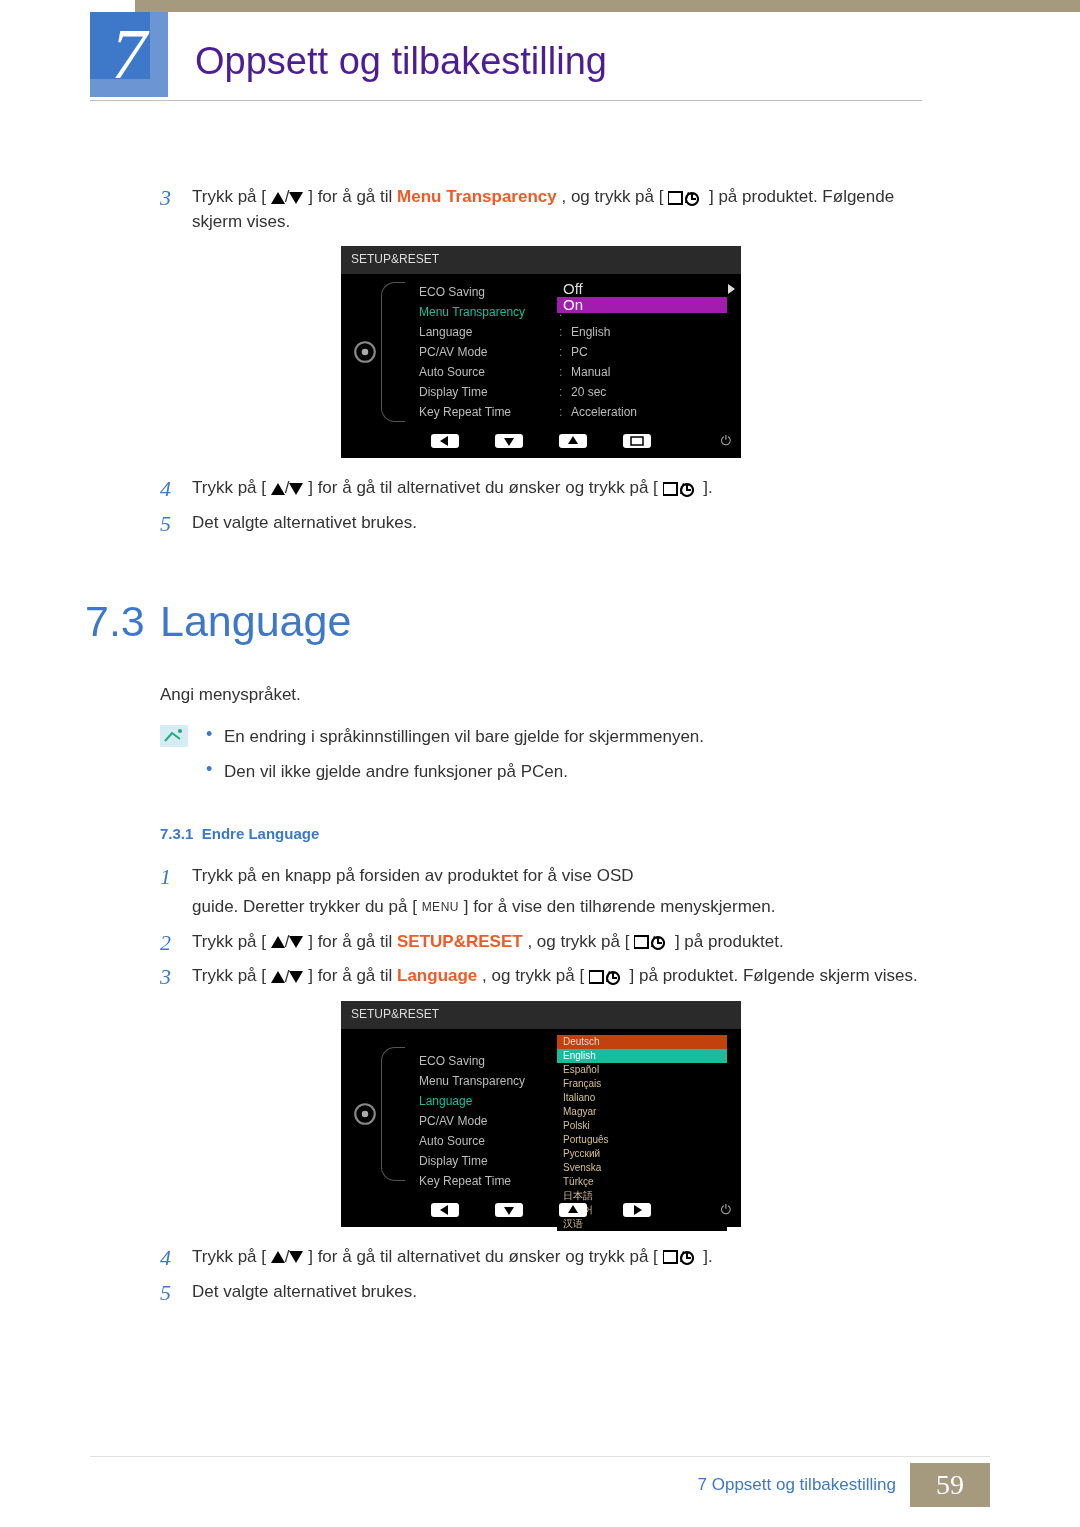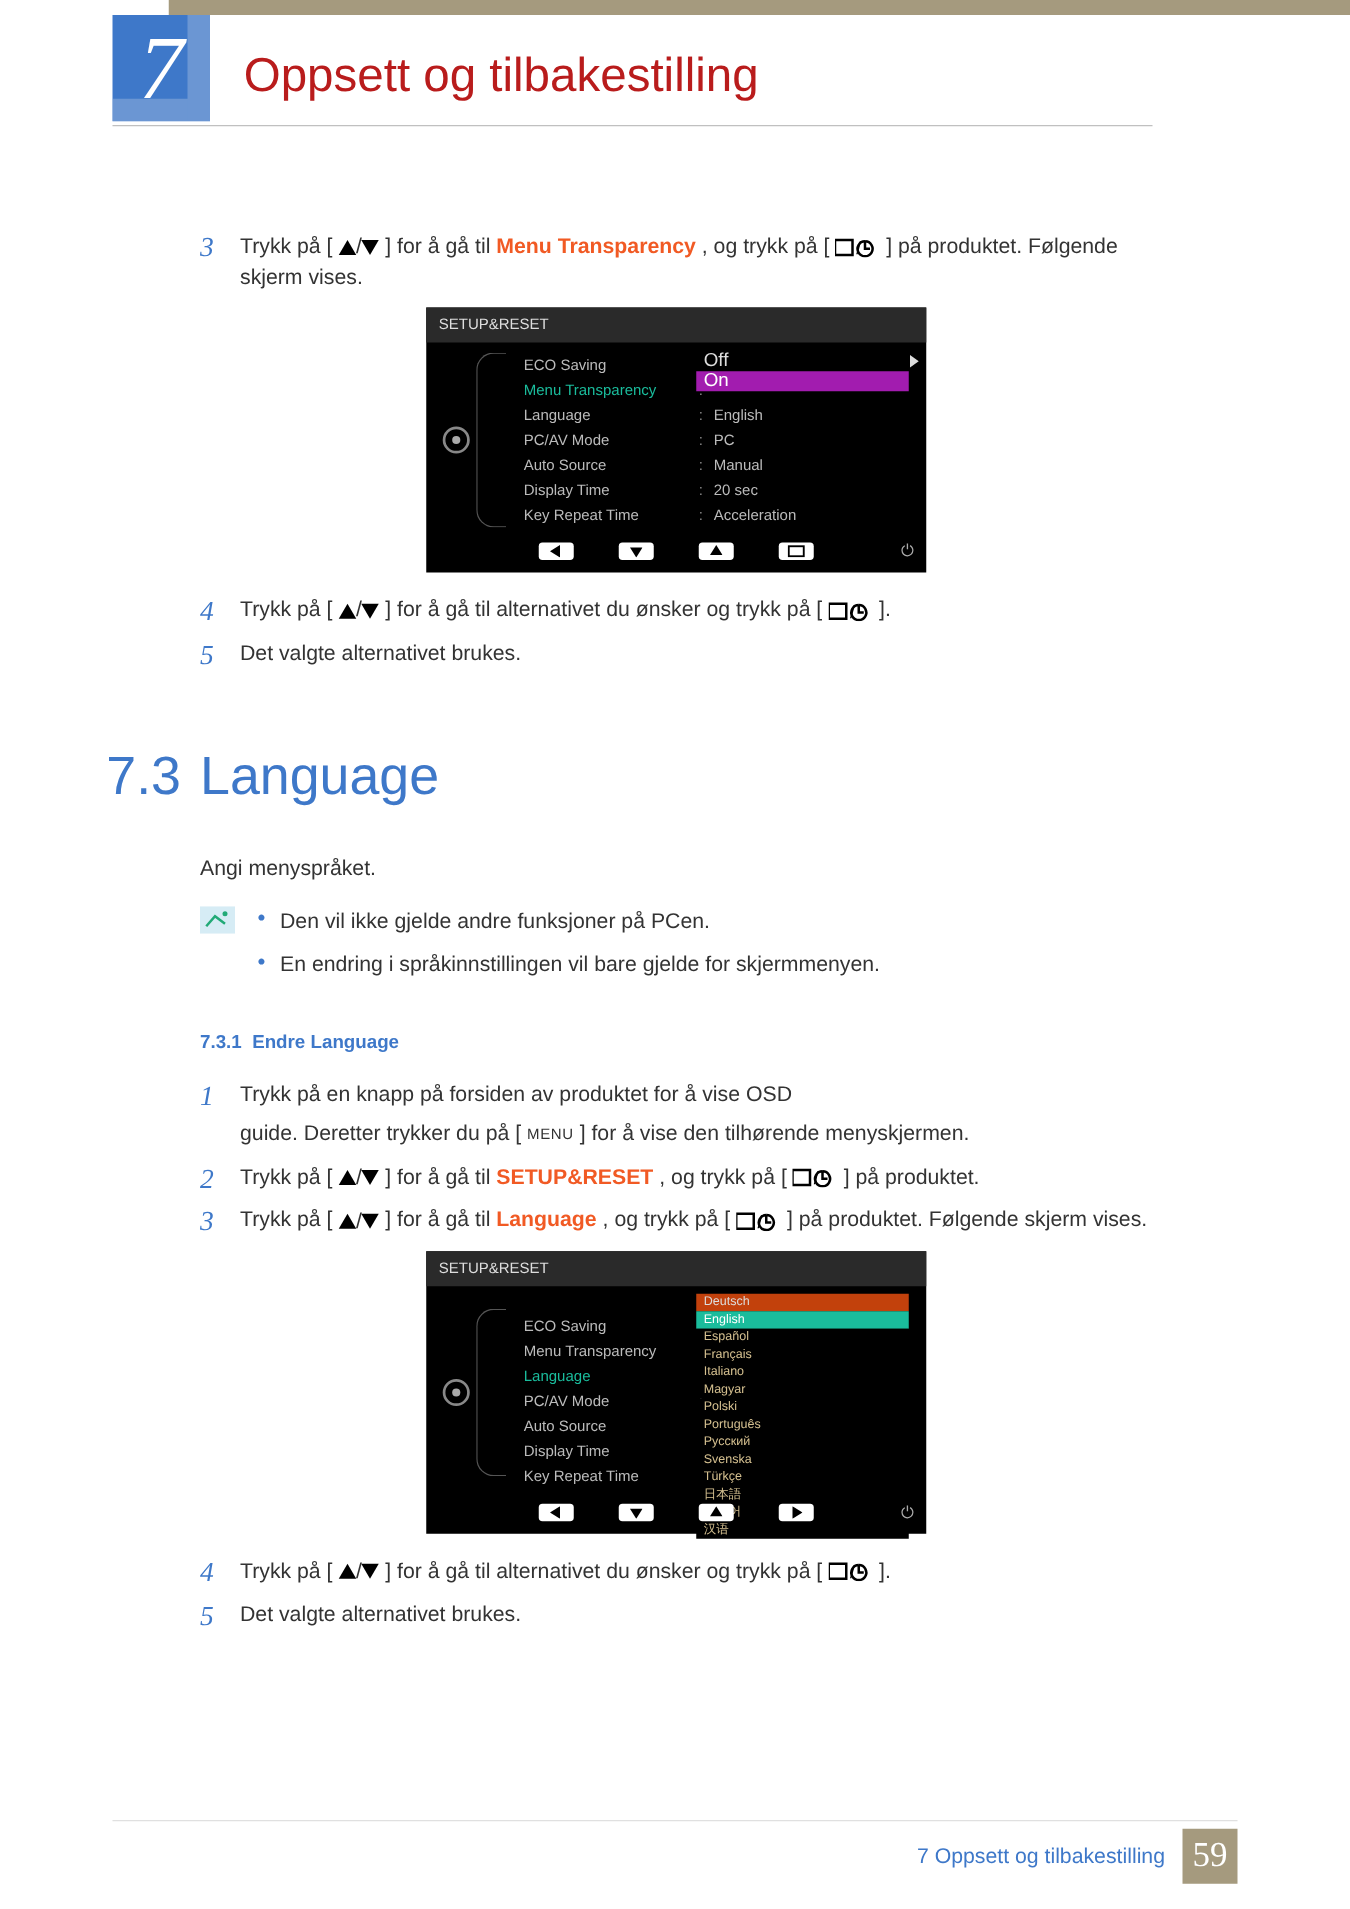--- a/index.html
+++ b/index.html
@@ -37,21 +37,21 @@
     text-align: center;
     line-height: 85px;
     z-index: 2;
     box-shadow: inset -18px 0 0 #6b96d3, inset 0 -18px 0 #6b96d3;
   }
   .chapter-title {
     position: absolute;
     top: 40px;
     left: 195px;
     font-size: 38px;
-    color: #b91c1c;
+    color: #4c1d95;
     font-weight: normal;
   }
   .title-rule {
     position: absolute;
     top: 100px;
     left: 90px;
     width: 832px;
     height: 1px;
     background: #c0c0c0;
   }
@@ -304,21 +304,21 @@
     left: 90px;
     width: 900px;
     height: 1px;
     background: #e0e0e0;
   }
   .footer .pagenum {
     display: inline-block;
     background: #a59a7e;
     color: #fff;
     font-size: 28px;
-    padding: 6px 8px;
+    padding: 6px 26px;
     margin-left: 14px;
     font-family: Georgia, serif;
   }
 </style>
 </head>
 <body>
 
 <div class="page">
   <div class="top-stripe"></div>
   <div class="chapter-badge">7</div>
@@ -459,22 +459,22 @@
     <div class="note-box">
       <div class="note-icon">
         <svg width="28" height="22" viewBox="0 0 28 22">
             <rect x="0" y="0" width="28" height="22" fill="#d6ecf5"></rect>
             <path d="M5 16 L12 8 L20 14" stroke="#2a7" stroke-width="2" fill="none"></path>
             <circle cx="20" cy="6" r="2" fill="#2a7"></circle>
           </svg>
       </div>
       <div class="note-body">
         <ul>
+          <li>En endring i språkinnstillingen vil bare gjelde for skjermmenyen.</li>
           <li>Den vil ikke gjelde andre funksjoner på PCen.</li>
-          <li>En endring i språkinnstillingen vil bare gjelde for skjermmenyen.</li>
         </ul>
       </div>
     </div>
 
     <h3 class="subhead">
       <span>7.3.1</span>&nbsp;&nbsp;<span>Endre Language</span>
     </h3>
 
     <div class="step">
       <div class="step-num">1</div>

